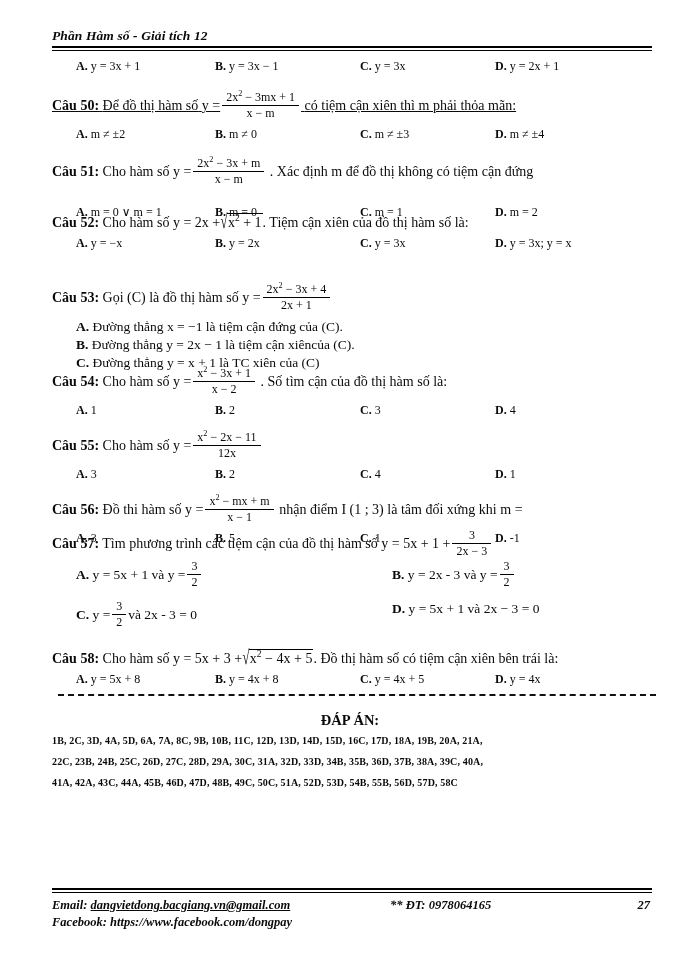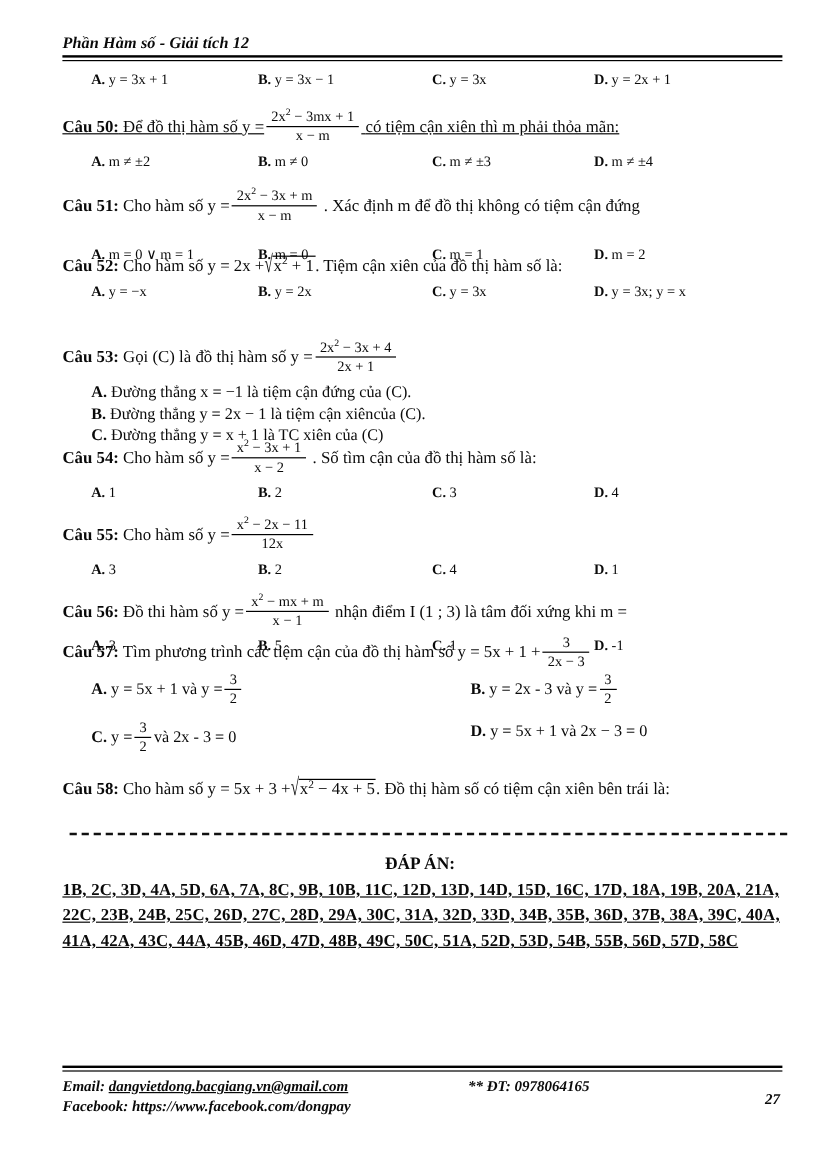--- a/index.html
+++ b/index.html
@@ -136,24 +136,23 @@
     left: 0; width: 700px;
     text-align: center;
     font-weight: bold;
     font-size: 14.5px;
   }
   .ansLine {
     position: absolute;
     left: 52px;
     width: 600px;
     font-weight: bold;
-    font-size: 14px;
+    font-size: 10px;
     letter-spacing: .15px;
     white-space: nowrap;
-    text-decoration: underline;
   }
 
   
   .footer-rule {
     position: absolute;
     left: 52px; top: 888px;
     width: 600px;
     border-top: 2px solid #000;
     border-bottom: 1px solid #000;
     height: 2px;
@@ -164,21 +163,21 @@
     width: 600px;
     font-style: italic;
     font-weight: bold;
     font-size: 12.5px;
     line-height: 1.45;
   }
   .f-row1 { position: relative; height: 17px; }
   .f-email { position: absolute; left: 0; top: 0; }
   .f-email u { }
   .f-phone { position: absolute; left: 338px; top: 0; }
-  .f-page  { position: absolute; right: 2px; top: 11px; font-weight: bold; }
+  .f-page  { position: absolute; right: 2px; top: 0; font-weight: bold; }
   .f-fb { position: absolute; left: 0; top: 17px; }
 </style>
 </head>
 <body>
 
 <div class="page">
 
   <div class="header">
     <div class="header-row">
       <span class="header-right">Phần Hàm số - Giải tích 12</span>
@@ -311,20 +310,26 @@
       <span class="opt colB2"><span class="L">D.</span> <span class="m">y = 5x + 1 và 2x − 3 = 0</span></span>
     </div>
   </div>
 
   <div class="qblock" style="top:648px;">
     <div class="stem">
       <span class="qlabel">Câu 58:</span>
       <span>Cho hàm số</span>
       <span class="m">y = 5x + 3 +</span><span class="sqrt"><span class="rad">√</span><span class="bar"><span>x</span><sup class="e">2</sup><span> − 4x + 5</span></span></span><span>. Đồ thị hàm số có tiệm cận xiên bên trái là:</span>
     </div>
+    <div class="opts" style="margin-top:4px;">
+      <span class="opt colA"><span class="L">A.</span> <span class="m">y = 5x + 8</span></span>
+      <span class="opt colB"><span class="L">B.</span> <span class="m">y = 4x + 8</span></span>
+      <span class="opt colC"><span class="L">C.</span> <span class="m">y = 4x + 5</span></span>
+      <span class="opt colD"><span class="L">D.</span> <span class="m">y = 4x</span></span>
+    </div>
   </div>
 
   <div class="dashsep" style="top:694px;"></div>
 
   <div class="ansTitle" style="top:712px;">ĐÁP ÁN:</div>
   <div class="ansLine" style="top:735px;">1B, 2C, 3D, 4A, 5D, 6A, 7A, 8C, 9B, 10B, 11C, 12D, 13D, 14D, 15D, 16C, 17D, 18A, 19B, 20A, 21A,</div>
   <div class="ansLine" style="top:756px;">22C, 23B, 24B, 25C, 26D, 27C, 28D, 29A, 30C, 31A, 32D, 33D, 34B, 35B, 36D, 37B, 38A, 39C, 40A,</div>
   <div class="ansLine" style="top:777px;">41A, 42A, 43C, 44A, 45B, 46D, 47D, 48B, 49C, 50C, 51A, 52D, 53D, 54B, 55B, 56D, 57D, 58C</div>
 
   <div class="footer-rule"></div>

